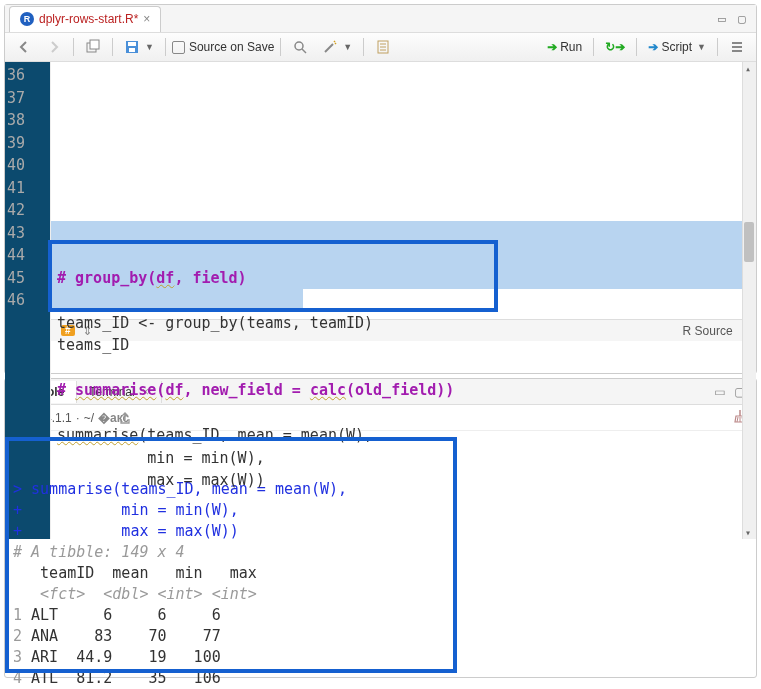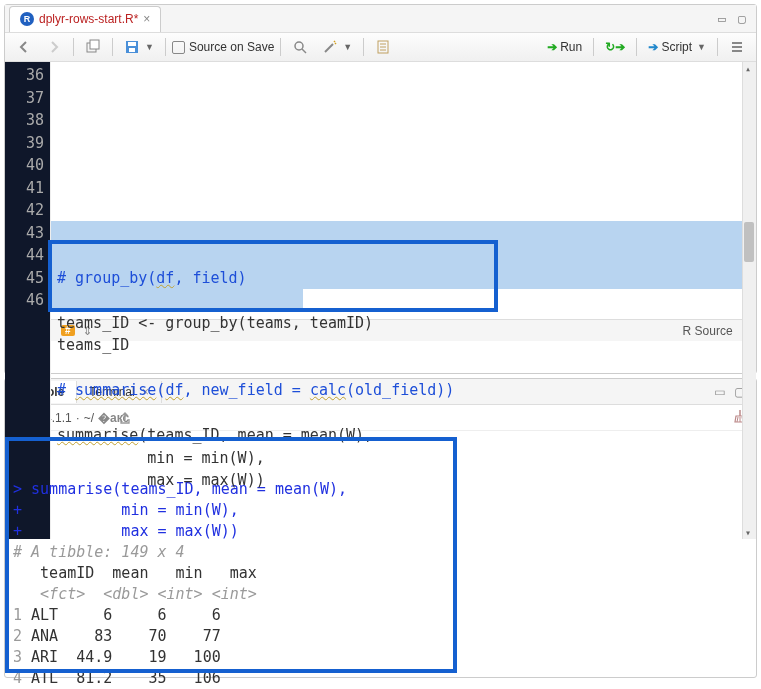--- a/index.html
+++ b/index.html
@@ -70,44 +70,43 @@
   .run-arrow { color:#2a2; font-weight:bold; }
   .source-arrow { color:#28c; font-weight:bold; }
   .editor {
     display: grid;
     grid-template-columns: 46px 1fr 14px;
     height: 257px;
     position: relative;
     font-size: 15px;
   }
   .gutter {
-    background: #0f172a;
+    background: #0c4a6e;
     border-right: 1px solid #eee;
-    text-align: right;
     color: #aaa;
     padding: 2px 6px 2px 2px;
     line-height: 22.5px;
   }
   .code {
     padding: 2px 6px;
     line-height: 22.5px;
     white-space: pre;
     position: relative;
   }
   .scrollbar {
     background: #f0f0f0;
     border-left:1px solid #ddd;
     position: relative;
   }
   .scroll-thumb {
     position:absolute; width:10px; left:1px; top:160px; height:40px;
     background:#c0c0c0; border-radius:2px;
   }
   .scroll-arrow { position:absolute; left:2px; font-size:10px; color:#666; }
-  .comment { color: #1d4ed8; }
+  .comment { color: #a21caf; font-weight: bold; }
   .wavy { text-decoration: underline wavy #c0a030; text-decoration-thickness:1px; }
   .sel-bg {
     position:absolute;
     background:#b8d4f0;
     z-index:0;
   }
   .code-text { position:relative; z-index:1; }
   .blue-frame {
     position:absolute;
     border:4px solid #1560d0;

